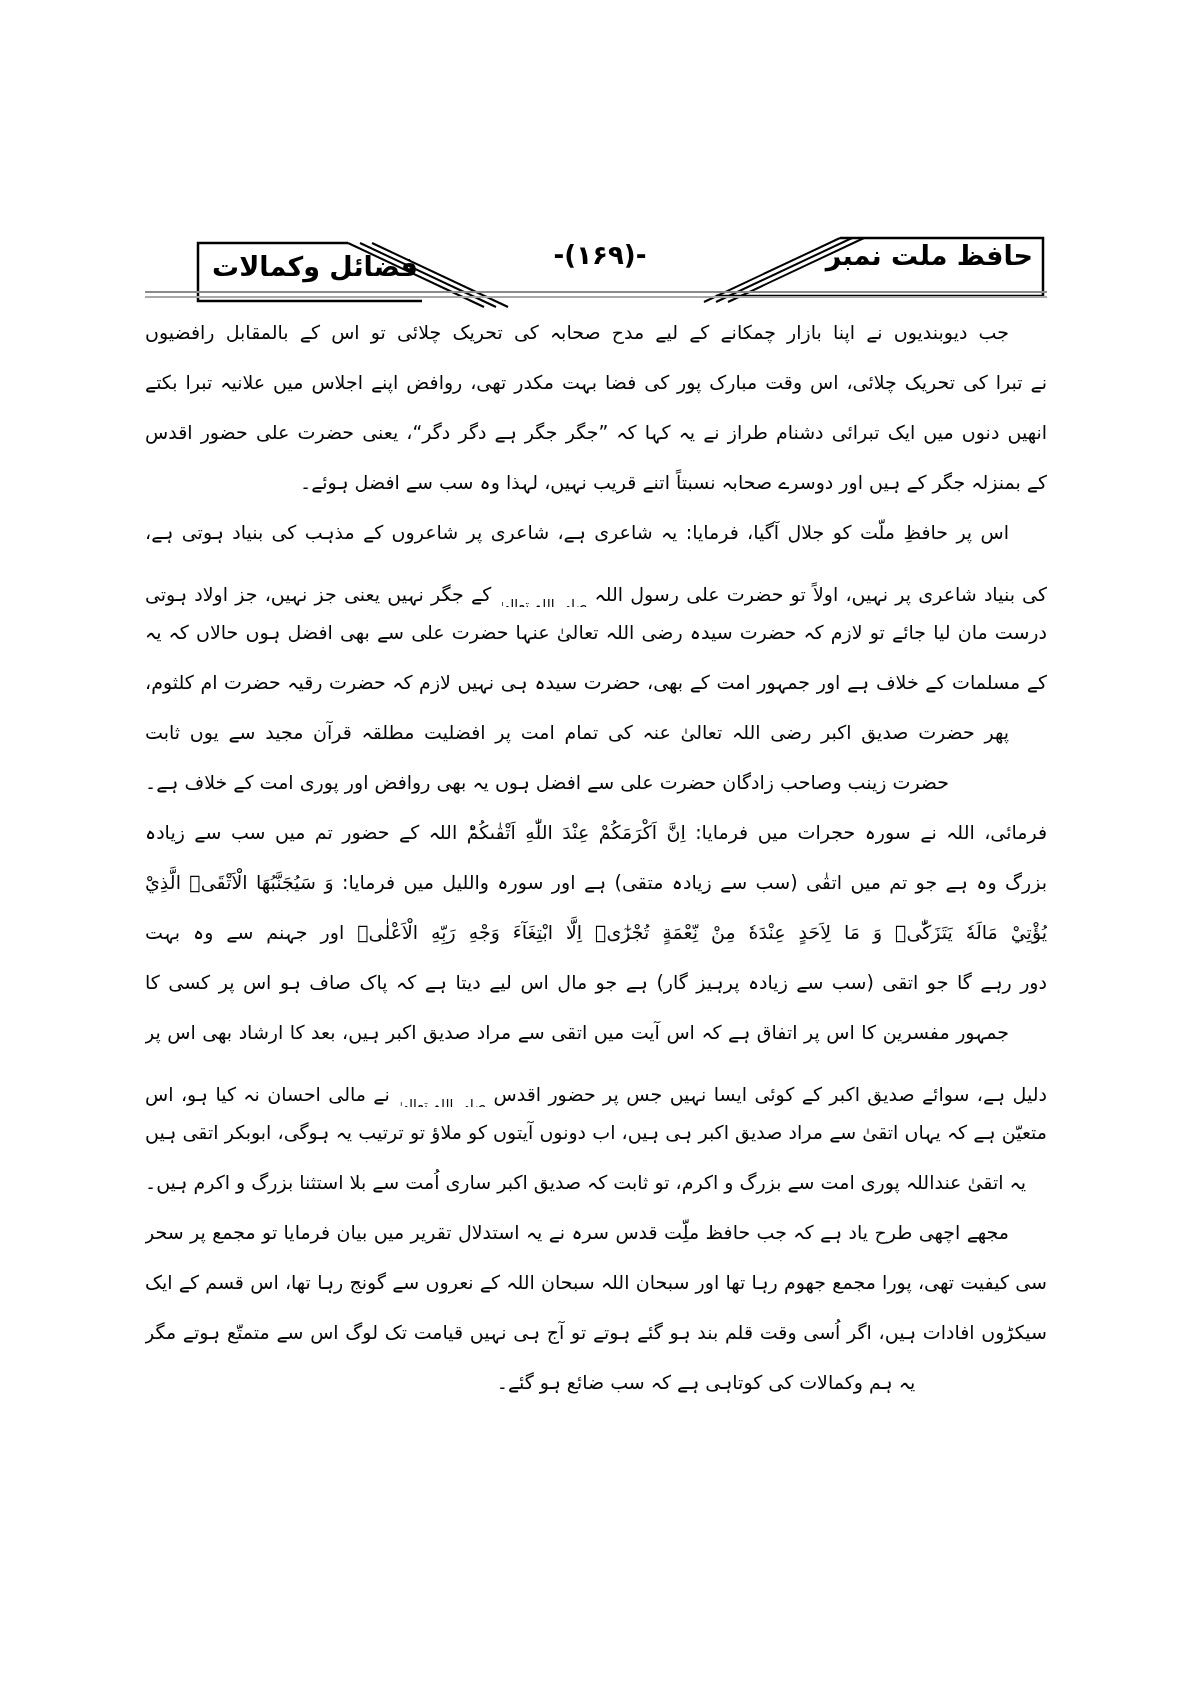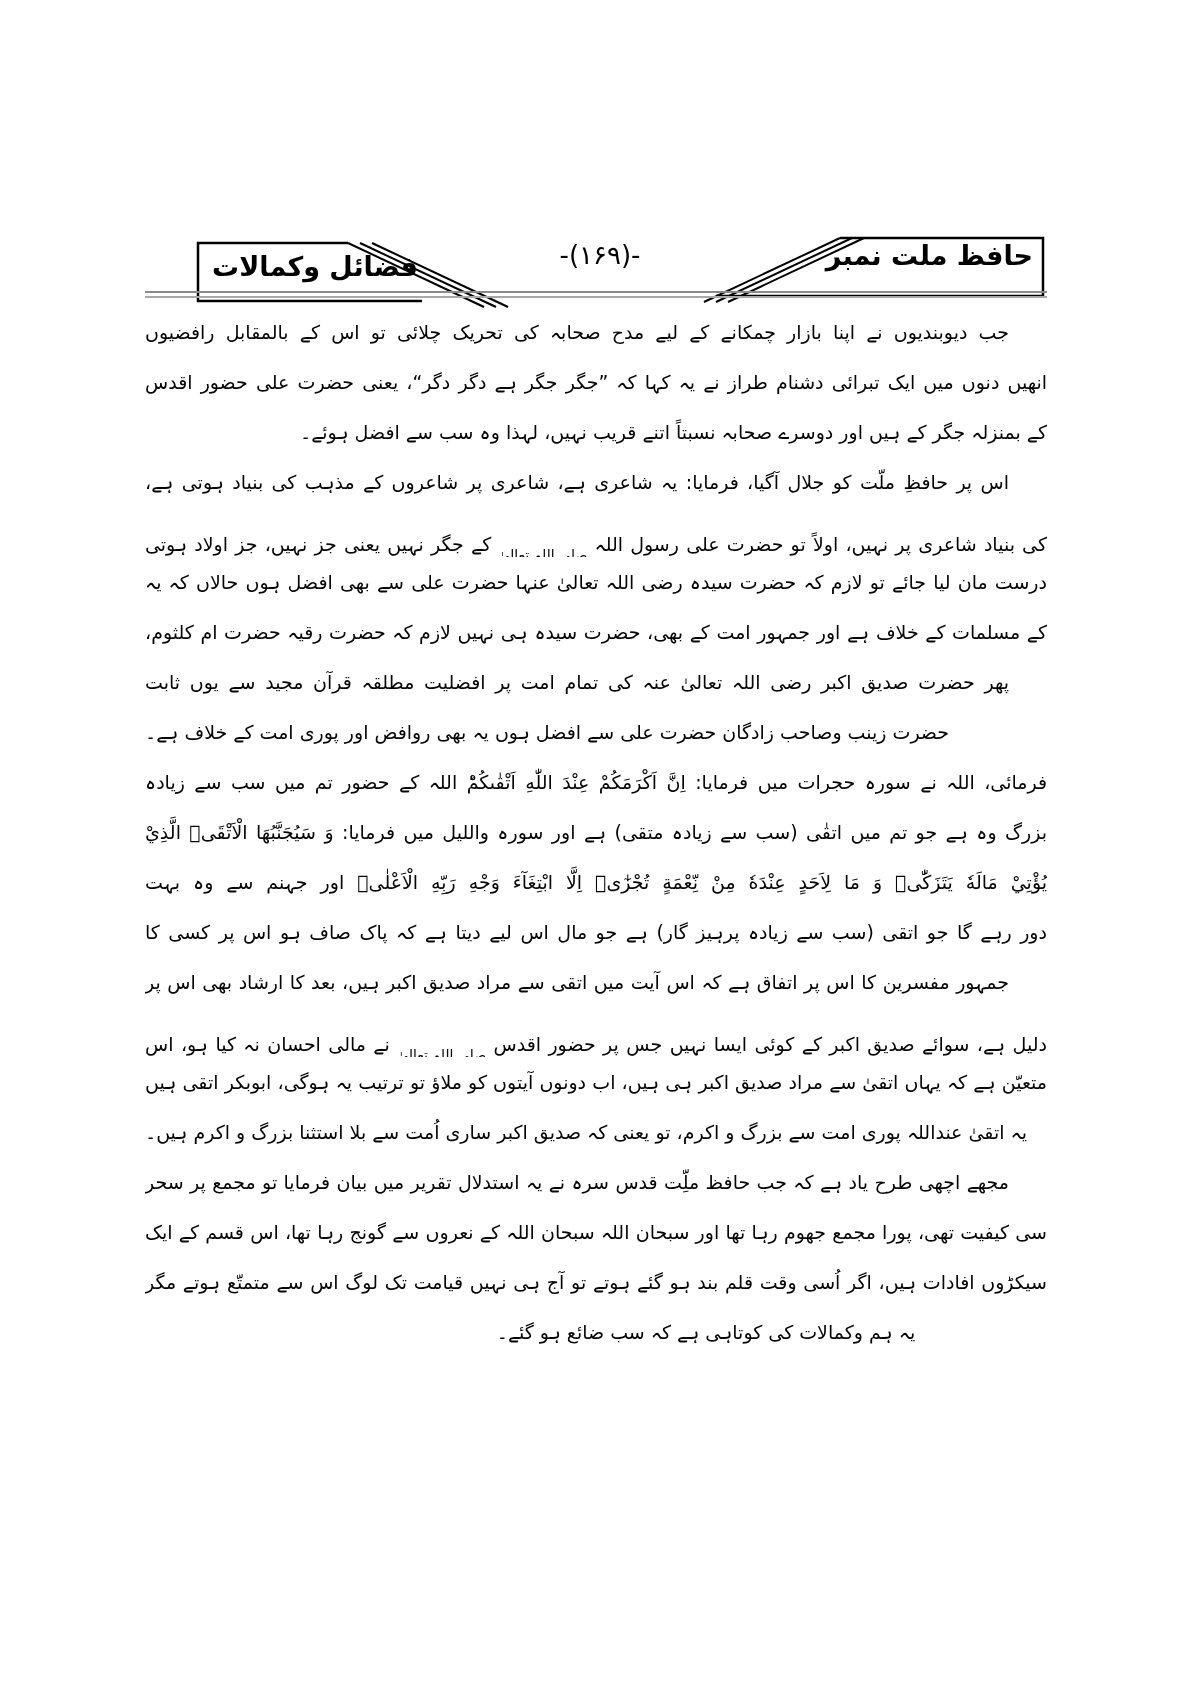--- a/index.html
+++ b/index.html
@@ -19,21 +19,21 @@
     font-size:27px;font-weight:bold;
     white-space:nowrap;
     color:#000;
   }
   .banner-right{left:700px;top:236px;width:345px;height:64px;}
   .banner-right .banner-text{right:12px;top:4px;}
   .banner-left{left:196px;top:241px;width:300px;height:64px;}
   .banner-left .banner-text{left:16px;top:10px;}
   .page-num{
     position:absolute;left:520px;top:240px;width:160px;
-    text-align:center;font-size:26px;font-weight:normal;
+    text-align:center;font-size:26px;font-weight:bold;
     direction:ltr;unicode-bidi:isolate;
   }
   .header-rule{
     position:absolute;left:145px;top:291px;width:902px;height:3px;
     border-top:2px solid #8a8a8a;
     border-bottom:2px solid #a8a8a8;
   }
   
   .body-text{
     position:absolute;left:145px;top:307px;width:902px;
@@ -88,35 +88,36 @@
       <line x1="164" y1="2" x2="300" y2="66" stroke="#000" stroke-width="2"></line>
       <line x1="176" y1="2" x2="312" y2="66" stroke="#000" stroke-width="2"></line>
     </svg>
     <span class="banner-text">فضائل وکمالات</span>
   </div>
 
   <div class="header-rule"></div>
 
   <div class="body-text" id="body-text">
       <div class="line start">جب دیوبندیوں نے اپنا بازار چمکانے کے لیے مدح صحابہ کی تحریک چلائی تو اس کے بالمقابل رافضیوں</div>
+      <div class="line body">نے تبرا کی تحریک چلائی، اس وقت مبارک پور کی فضا بہت مکدر تھی، روافض اپنے اجلاس میں علانیہ تبرا بکتے</div>
       <div class="line body">انھیں دنوں میں ایک تبرائی دشنام طراز نے یہ کہا کہ ”جگر جگر ہے دگر دگر“، یعنی حضرت علی حضور اقدس </div>
       <div class="line end">کے بمنزلہ جگر کے ہیں اور دوسرے صحابہ نسبتاً اتنے قریب نہیں، لہذا وہ سب سے افضل ہوئے۔</div>
       <div class="line start">اس پر حافظِ ملّت کو جلال آگیا، فرمایا: یہ شاعری ہے، شاعری پر شاعروں کے مذہب کی بنیاد ہوتی ہے، اسلام</div>
       <div class="line body">کی بنیاد شاعری پر نہیں، اولاً تو حضرت علی رسول اللہ <span class="saw">صلی اللہ تعالیٰ<br>علیہ وسلم</span> کے جگر نہیں یعنی جز نہیں، جز اولاد ہوتی ہے اور اگر یہ</div>
       <div class="line body">درست مان لیا جائے تو لازم کہ حضرت سیدہ رضی اللہ تعالیٰ عنہا حضرت علی سے بھی افضل ہوں حالاں کہ یہ رافضیوں</div>
       <div class="line body">کے مسلمات کے خلاف ہے اور جمہور امت کے بھی، حضرت سیدہ ہی نہیں لازم کہ حضرت رقیہ حضرت ام کلثوم،</div>
       <div class="line start">پھر حضرت صدیق اکبر رضی اللہ تعالیٰ عنہ کی تمام امت پر افضلیت مطلقہ قرآن مجید سے یوں ثابت</div>
       <div class="line end-left">حضرت زینب وصاحب زادگان حضرت علی سے افضل ہوں یہ بھی روافض اور پوری امت کے خلاف ہے۔</div>
       <div class="line body">فرمائی، اللہ نے سورہ حجرات میں فرمایا: اِنَّ اَكْرَمَكُمْ عِنْدَ اللّٰهِ اَتْقٰىكُمْؕ اللہ کے حضور تم میں سب سے زیادہ</div>
       <div class="line body">بزرگ وہ ہے جو تم میں اتقٰی (سب سے زیادہ متقی) ہے اور سورہ واللیل میں فرمایا: وَ سَيُجَنَّبُهَا الْاَتْقَىۙ الَّذِيْ</div>
       <div class="line body">يُؤْتِيْ مَالَهٗ يَتَزَكّٰىۚ وَ مَا لِاَحَدٍ عِنْدَهٗ مِنْ نِّعْمَةٍ تُجْزٰٓىۙ اِلَّا ابْتِغَآءَ وَجْهِ رَبِّهِ الْاَعْلٰىۚ اور جہنم سے وہ بہت</div>
       <div class="line body">دور رہے گا جو اتقی (سب سے زیادہ پرہیز گار) ہے جو مال اس لیے دیتا ہے کہ پاک صاف ہو اس پر کسی کا</div>
       <div class="line start">جمہور مفسرین کا اس پر اتفاق ہے کہ اس آیت میں اتقی سے مراد صدیق اکبر ہیں، بعد کا ارشاد بھی اس پر</div>
       <div class="line body">دلیل ہے، سوائے صدیق اکبر کے کوئی ایسا نہیں جس پر حضور اقدس <span class="saw">صلی اللہ تعالیٰ<br>علیہ وسلم</span> نے مالی احسان نہ کیا ہو، اس لیے</div>
       <div class="line body">متعیّن ہے کہ یہاں اتقیٰ سے مراد صدیق اکبر ہی ہیں، اب دونوں آیتوں کو ملاؤ تو ترتیب یہ ہوگی، ابوبکر اتقی ہیں اور</div>
-      <div class="line end-left">یہ اتقیٰ عنداللہ پوری امت سے بزرگ و اکرم، تو یعنی کہ صدیق اکبر ساری اُمت سے بلا استثنا بزرگ و اکرم ہیں۔</div>
+      <div class="line end-left">یہ اتقیٰ عنداللہ پوری امت سے بزرگ و اکرم، تو ثابت کہ صدیق اکبر ساری اُمت سے بلا استثنا بزرگ و اکرم ہیں۔</div>
       <div class="line start">مجھے اچھی طرح یاد ہے کہ جب حافظ ملِّت قدس سرہ نے یہ استدلال تقریر میں بیان فرمایا تو مجمع پر سحر کی</div>
       <div class="line body">سی کیفیت تھی، پورا مجمع جھوم رہا تھا اور سبحان اللہ سبحان اللہ کے نعروں سے گونج رہا تھا، اس قسم کے ایک نہیں</div>
       <div class="line body">سیکڑوں افادات ہیں، اگر اُسی وقت قلم بند ہو گئے ہوتے تو آج ہی نہیں قیامت تک لوگ اس سے متمتّع ہوتے مگر</div>
       <div class="line end-center">یہ ہم وکمالات کی کوتاہی ہے کہ سب ضائع ہو گئے۔</div>
     </div>
 
 </div>
 
 </body></html>

